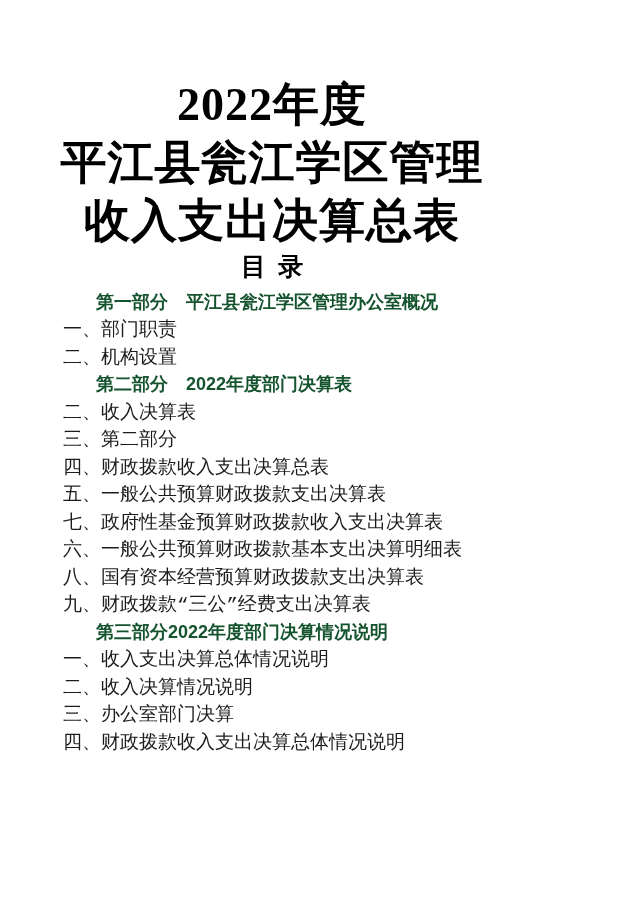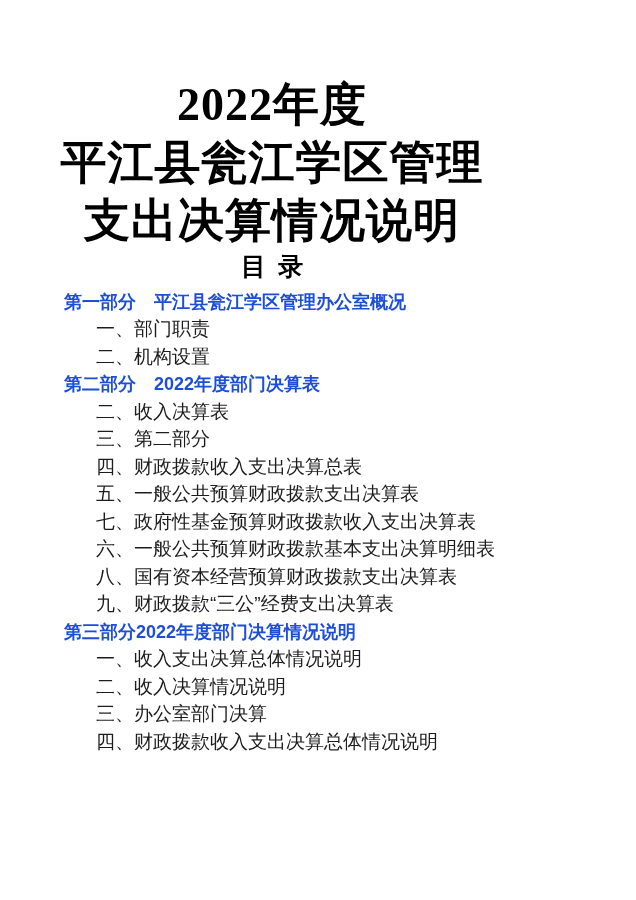--- a/index.html
+++ b/index.html
@@ -38,43 +38,43 @@
   .toc {
     margin-top: 4px;
   }
   .toc-row {
     height: 27.5px;
     display: flex;
     align-items: center;
     white-space: nowrap;
   }
   .toc-row.section {
-    padding-left: 64px;
+    padding-left: 96px;
     font-family: "Liberation Sans", "DejaVu Sans", sans-serif;
     font-weight: 700;
     font-size: 18px;
-    color: #1d4ed8;
+    color: #14532d;
   }
   .toc-row.item {
-    padding-left: 96px;
-    font-family: Liberation Sans, sans-serif;
+    padding-left: 63px;
+    font-family: Liberation Mono, monospace;
     font-weight: 400;
     font-size: 19px;
     color: #1c1c1c;
   }
 </style>
 </head>
 <body>
 
 <div class="page">
 
   <div class="doc-title">
     <div>2022年度</div>
     <div>平江县瓮江学区管理</div>
-    <div>支出决算情况说明</div>
+    <div>收入支出决算总表</div>
   </div>
 
   <div class="toc-heading">目 录</div>
 
   <div class="toc">
     <div class="toc-row section">第一部分　平江县瓮江学区管理办公室概况</div>
     <div class="toc-row item">一、部门职责</div>
     <div class="toc-row item">二、机构设置</div>
     <div class="toc-row section">第二部分　2022年度部门决算表</div>
     <div class="toc-row item">二、收入决算表</div>

